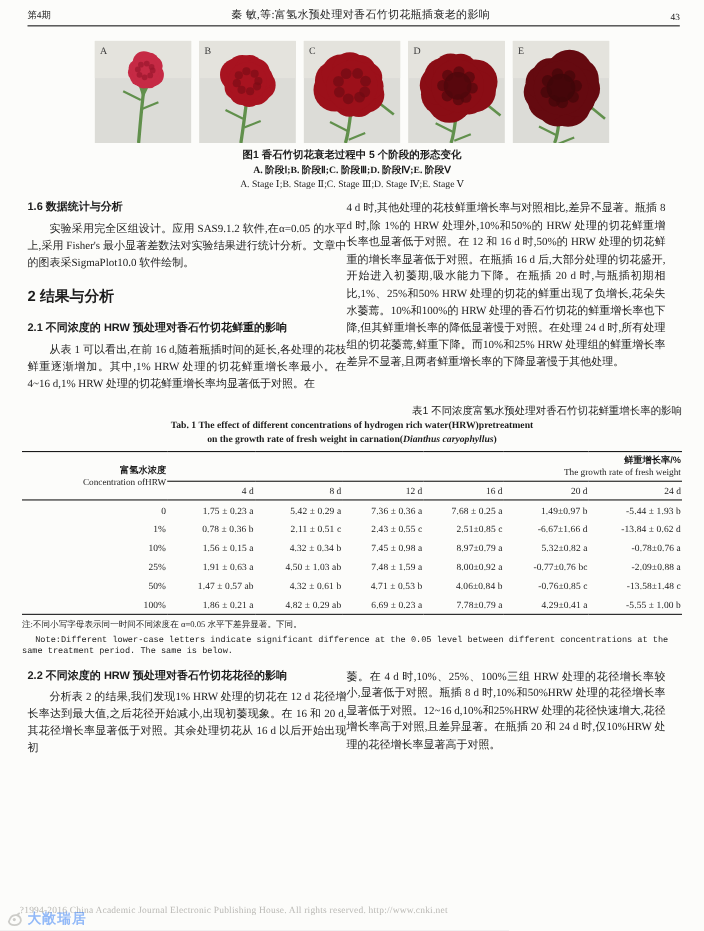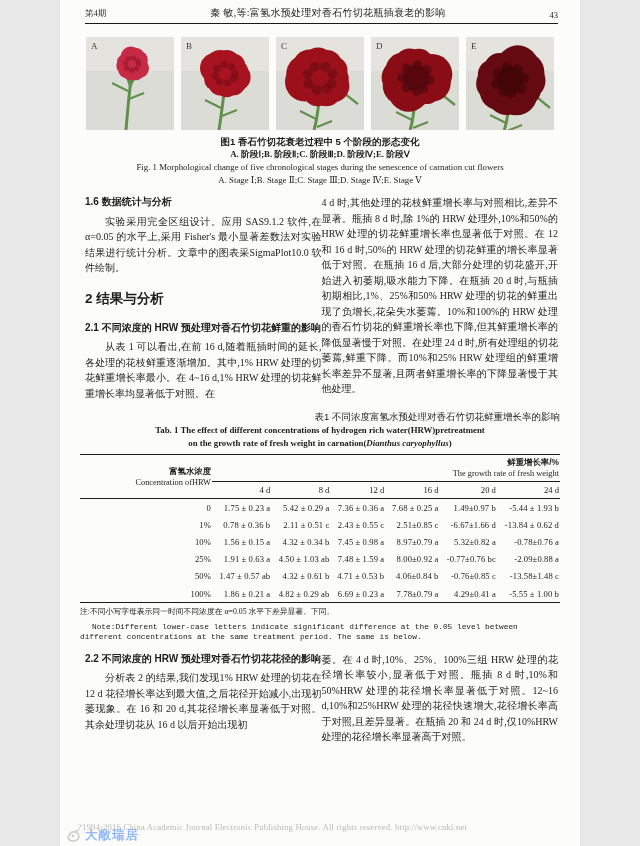--- a/index.html
+++ b/index.html
@@ -1,17 +1,17 @@
 <!DOCTYPE html>
 <html><head>
 <meta charset="utf-8">
 <style>
   html,body { margin:0; padding:0; background:#e8e8e8; }
   .page {
-    position:relative; width:520px; height:846px; margin:0 auto;
+    position:relative; width:640px; height:846px; margin:0 auto;
     background:#fcfcfa; color:#1c1c1c; overflow:hidden;
     font-family:"Liberation Serif","DejaVu Serif",serif;
   }
   
   .pg-header {
     display:flex; justify-content:space-between; align-items:flex-end;
     margin:6px 22px 0 25px; padding-bottom:3px;
     border-bottom:1.6px solid #1a1a1a;
     font-size:8.5px;
   }
@@ -229,21 +229,20 @@
           <circle cx="45.2" cy="56.0" r="5.3" fill="#400609" opacity="0.65"></circle>
           <circle cx="44" cy="43" r="13.0" fill="#400609" opacity="0.85"></circle>
           <text x="5" y="12" font-size="9" fill="#3c3c3c" font-family="Liberation Serif, serif">E</text>
         </svg>
       </div>
     </div>
 
   <div class="fig-caption">
     <div class="cap-cn">图1  香石竹切花衰老过程中 5 个阶段的形态变化</div>
     <div class="cap-cn2">A. 阶段Ⅰ;B. 阶段Ⅱ;C. 阶段Ⅲ;D. 阶段Ⅳ;E. 阶段Ⅴ</div>
-    <div class="cap-en">Fig. 1   Morphological change of five chronological stages during the senescence of carnation cut flowers</div>
     <div class="cap-en">A. Stage Ⅰ;B. Stage Ⅱ;C. Stage Ⅲ;D. Stage Ⅳ;E. Stage Ⅴ</div>
   </div>
 
   <div class="two-col">
     <div class="col">
       <div class="h3">1.6  数据统计与分析</div>
       <p class="body-p ind">实验采用完全区组设计。应用 SAS9.1.2 软件,在α=0.05 的水平上,采用 Fisher's 最小显著差数法对实验结果进行统计分析。文章中的图表采SigmaPlot10.0 软件绘制。</p>
       <div class="h2">2  结果与分析</div>
       <div class="h3">2.1  不同浓度的 HRW 预处理对香石竹切花鲜重的影响</div>
       <p class="body-p ind">从表 1 可以看出,在前 16 d,随着瓶插时间的延长,各处理的花枝鲜重逐渐增加。其中,1% HRW 处理的切花鲜重增长率最小。在 4~16 d,1% HRW 处理的切花鲜重增长率均显著低于对照。在</p>

